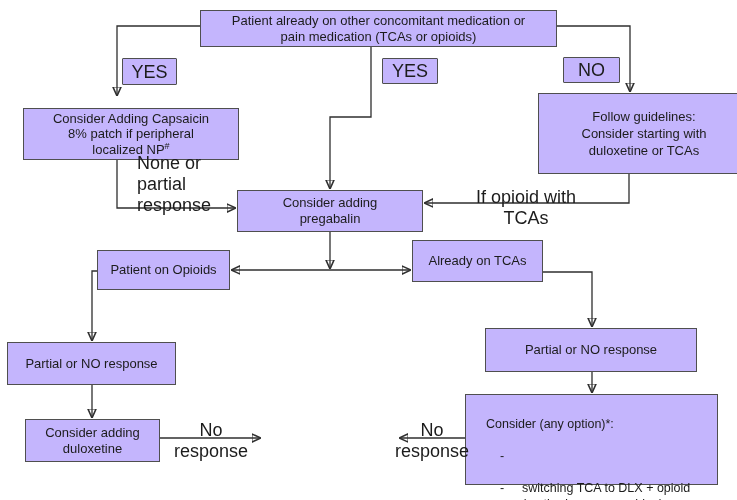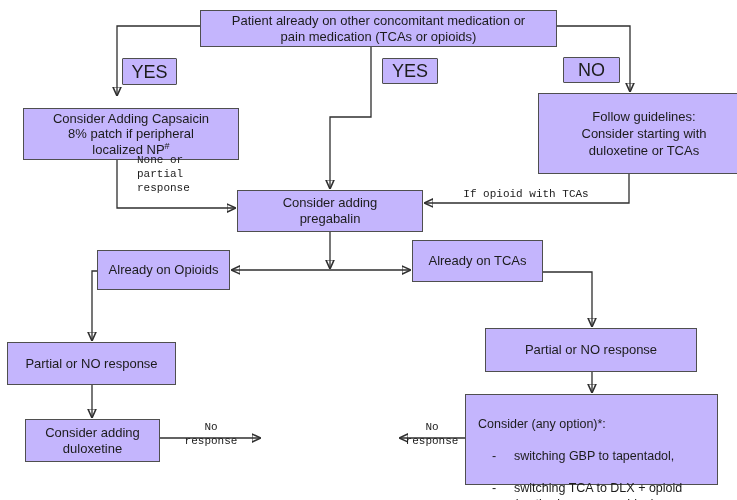--- a/index.html
+++ b/index.html
@@ -10,39 +10,39 @@
   }
   svg.edges{position:absolute;left:0;top:0;width:737px;height:500px;}
   svg.edges path{stroke:#2f2f2f;stroke-width:1.3;fill:none;}
   .node{
     position:absolute;box-sizing:border-box;background:#c4b5fd;
     border:1.5px solid #4f4f4f;
     display:flex;align-items:center;justify-content:center;
     text-align:center;font-size:13px;line-height:16px;white-space:pre-line;
   }
   .pill{border-radius:1px;font-size:18px;}
-  .label{position:absolute;font-size:11px;line-height:14px;white-space:pre-line;font-family:Liberation Mono, monospace;}
+  .label{position:absolute;font-size:18px;line-height:21px;white-space:pre-line;}
 
   #patient{left:200px;top:10px;width:357px;height:37px;}
   #yes-left{left:122px;top:58px;width:55px;height:27px;}
   #yes-center{left:382px;top:58px;width:56px;height:26px;}
   #no-right{left:563px;top:57px;width:57px;height:26px;}
   #capsaicin{left:23px;top:97px;width:216px;height:52px;line-height:15.5px;margin-top:11px;}
   #capsaicin sup{font-size:9px;line-height:0;}
   #guidelines{left:538px;top:93px;width:212px;height:81px;line-height:17px;}
   #pregabalin{left:237px;top:190px;width:186px;height:42px;}
   #opioids{left:97px;top:250px;width:133px;height:40px;}
   #tcas{left:412px;top:240px;width:131px;height:42px;}
   #partial-left{left:7px;top:342px;width:169px;height:43px;}
   #partial-right{left:485px;top:328px;width:212px;height:44px;}
   #duloxetine{left:25px;top:419px;width:135px;height:43px;}
   #alternatives{left:262px;top:410px;width:136px;height:57px;line-height:15.5px;}
   #options{
     left:465px;top:394px;width:253px;height:91px;
-    display:block;text-align:left;padding:5px 12px;font-size:12.5px;line-height:16px;
+    display:block;text-align:left;padding:5px 20px;font-size:12.5px;line-height:16px;
   }
   .opt-row{display:flex;}
   .opt-dash{flex:0 0 22px;margin-left:14px;text-align:left;}
   .opt-text{flex:1;white-space:pre-line;}
 
   #none-partial{left:137px;top:153px;text-align:left;}
   #if-started{left:458px;top:187px;width:136px;text-align:center;}
   #no-resp-left{left:171px;top:420px;width:80px;text-align:center;}
   #no-resp-right{left:392px;top:420px;width:80px;text-align:center;}
 </style>
@@ -86,35 +86,34 @@
 localized NP</span><sup>#</sup></div>
   </div>
 
   <div class="node" id="guidelines">Follow guidelines:
 Consider starting with
 duloxetine or TCAs</div>
 
   <div class="node" id="pregabalin">Consider adding
 pregabalin</div>
 
-  <div class="node" id="opioids">Already on Opioids</div>
+  <div class="node" id="opioids">Patient on Opioids</div>
   <div class="node" id="tcas">Already on TCAs</div>
 
   <div class="node" id="partial-left">Partial or NO response</div>
   <div class="node" id="partial-right">Partial or NO response</div>
 
   <div class="node" id="duloxetine">Consider adding
 duloxetine</div>
 
 
   <div class="node" id="options">
     <div>Consider (any option)*:</div>
     <div class="opt-row">
       <span class="opt-dash">-</span>
-      <span class="opt-text">switching GBP to tapentadol,</span>
     </div>
     <div class="opt-row">
       <span class="opt-dash">-</span>
       <span class="opt-text">switching TCA to DLX + opioid
 (methadone or morphine)</span>
     </div>
     
   </div>
 
   <div class="label" id="none-partial">None or

